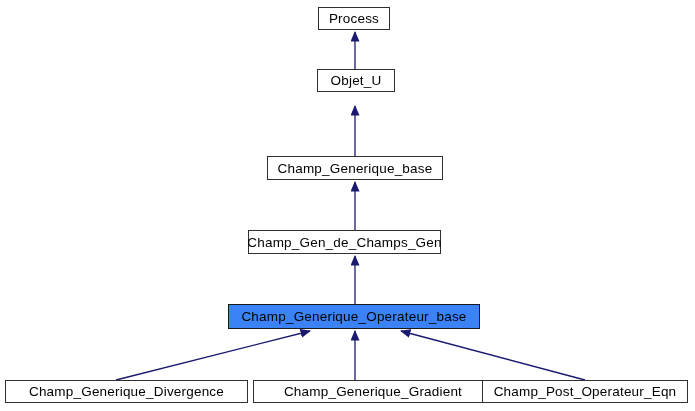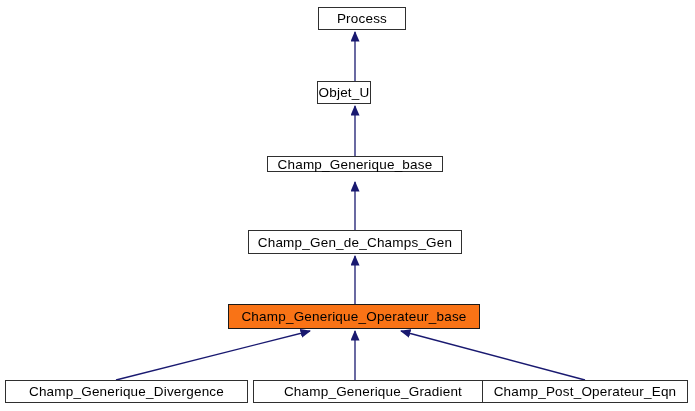--- a/index.html
+++ b/index.html
@@ -31,29 +31,29 @@
     justify-content: center;
     background: #ffffff;
     border: 1px solid #2f2f2f;
     color: #000000;
     font-size: 13.5px;
     letter-spacing: 0.2px;
     white-space: nowrap;
     cursor: pointer;
   }
   .node.highlight {
-    background: #f97316;
+    background: #3b82f6;
     border-color: #1a1a1a;
     cursor: default;
   }
   
-  #n-process   { left: 318px; top: 7px;   width: 88px;  height: 23px; }
-  #n-objetu    { left: 317px; top: 81px;  width: 54px;  height: 23px; }
-  #n-cgbase    { left: 267px; top: 156px; width: 176px; height: 16px; }
-  #n-cgdcg     { left: 248px; top: 230px; width: 214px; height: 24px; }
+  #n-process   { left: 318px; top: 7px;   width: 72px;  height: 23px; }
+  #n-objetu    { left: 317px; top: 69px;  width: 78px;  height: 23px; }
+  #n-cgbase    { left: 267px; top: 156px; width: 176px; height: 24px; }
+  #n-cgdcg     { left: 248px; top: 230px; width: 193px; height: 24px; }
   #n-cgopbase  { left: 228px; top: 304px; width: 252px; height: 25px; }
   #n-cgdiv     { left: 5px;   top: 380px; width: 243px; height: 23px; }
   #n-cggrad    { left: 253px; top: 380px; width: 240px; height: 23px; }
   #n-cpoeqn    { left: 482px; top: 380px; width: 206px; height: 23px; }
 </style>
 </head>
 <body>
 
 <div id="canvas">
 

